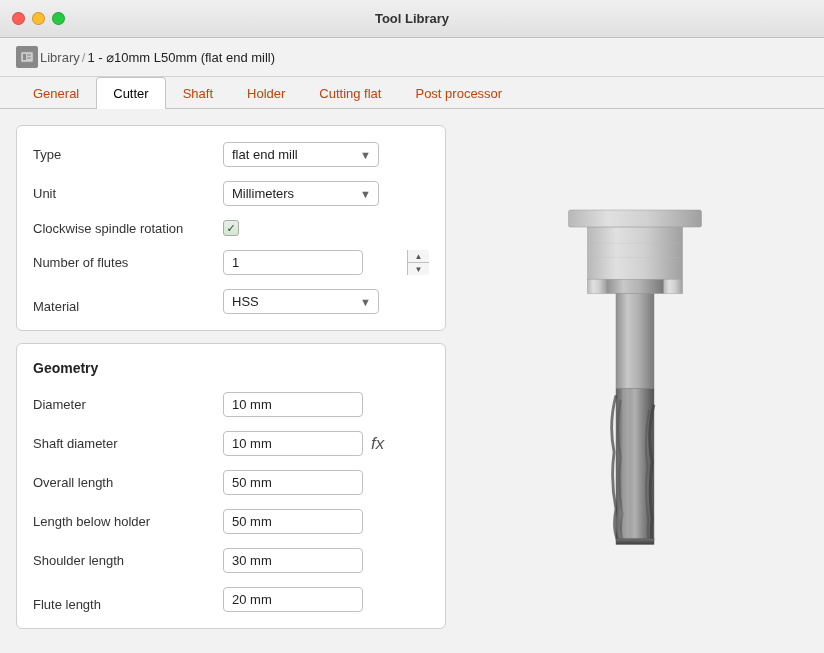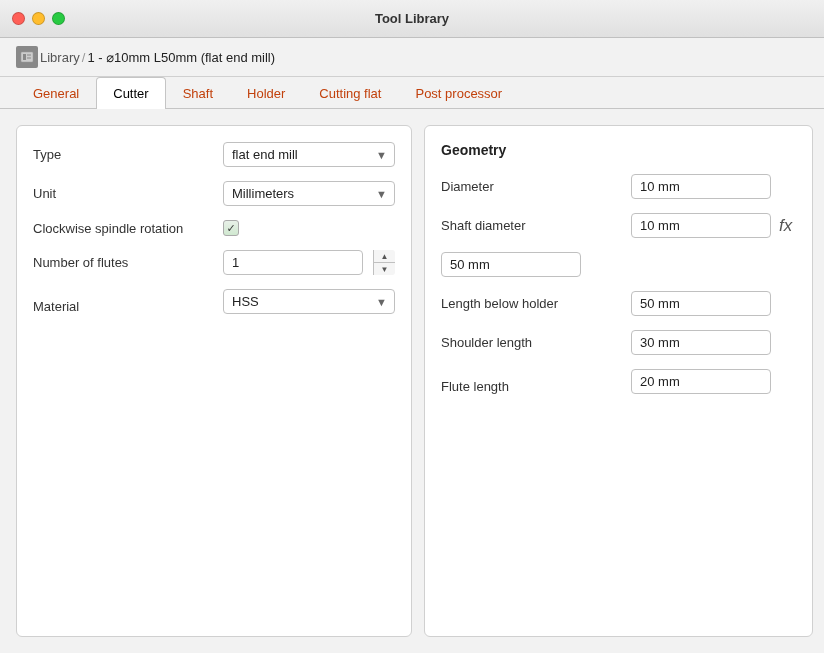--- a/index.html
+++ b/index.html
@@ -116,21 +116,21 @@
       flex: 1;
       padding: 16px;
       gap: 16px;
       overflow: hidden;
     }
 
     
     .left-panel {
       flex: 0 0 430px;
       display: flex;
-      flex-direction: row;
+      flex-direction: column;
       gap: 12px;
     }
 
     
     .card {
       background: white;
       border: 1px solid #d0d0d0;
       border-radius: 6px;
       padding: 16px;
     }
@@ -154,21 +154,21 @@
     .form-control {
       flex: 1;
       position: relative;
     }
 
     
     .select-wrapper {
       position: relative;
       display: inline-flex;
       align-items: center;
-      width: 172px;
+      width: 156px;
     }
     .select-box {
       appearance: none;
       background: white;
       border: 1px solid #c0c0c0;
       border-radius: 4px;
       padding: 4px 28px 4px 8px;
       font-size: 13px;
       color: #222;
       width: 100%;
@@ -416,20 +416,21 @@
           <span class="form-label">Shaft diameter</span>
           <div class="form-control">
             <div class="fx-wrapper">
               <input type="text" class="text-input" value="10 mm" style="">
               <span class="fx-btn">fx</span>
             </div>
           </div>
         </div>
 
         <div class="form-row">
+          <span class="form-label">Overall length</span>
           <div class="form-control">
             <input type="text" class="text-input" value="50 mm" style="">
           </div>
         </div>
 
         <div class="form-row">
           <span class="form-label">Length below holder</span>
           <div class="form-control">
             <input type="text" class="text-input" value="50 mm" style="">
           </div>

